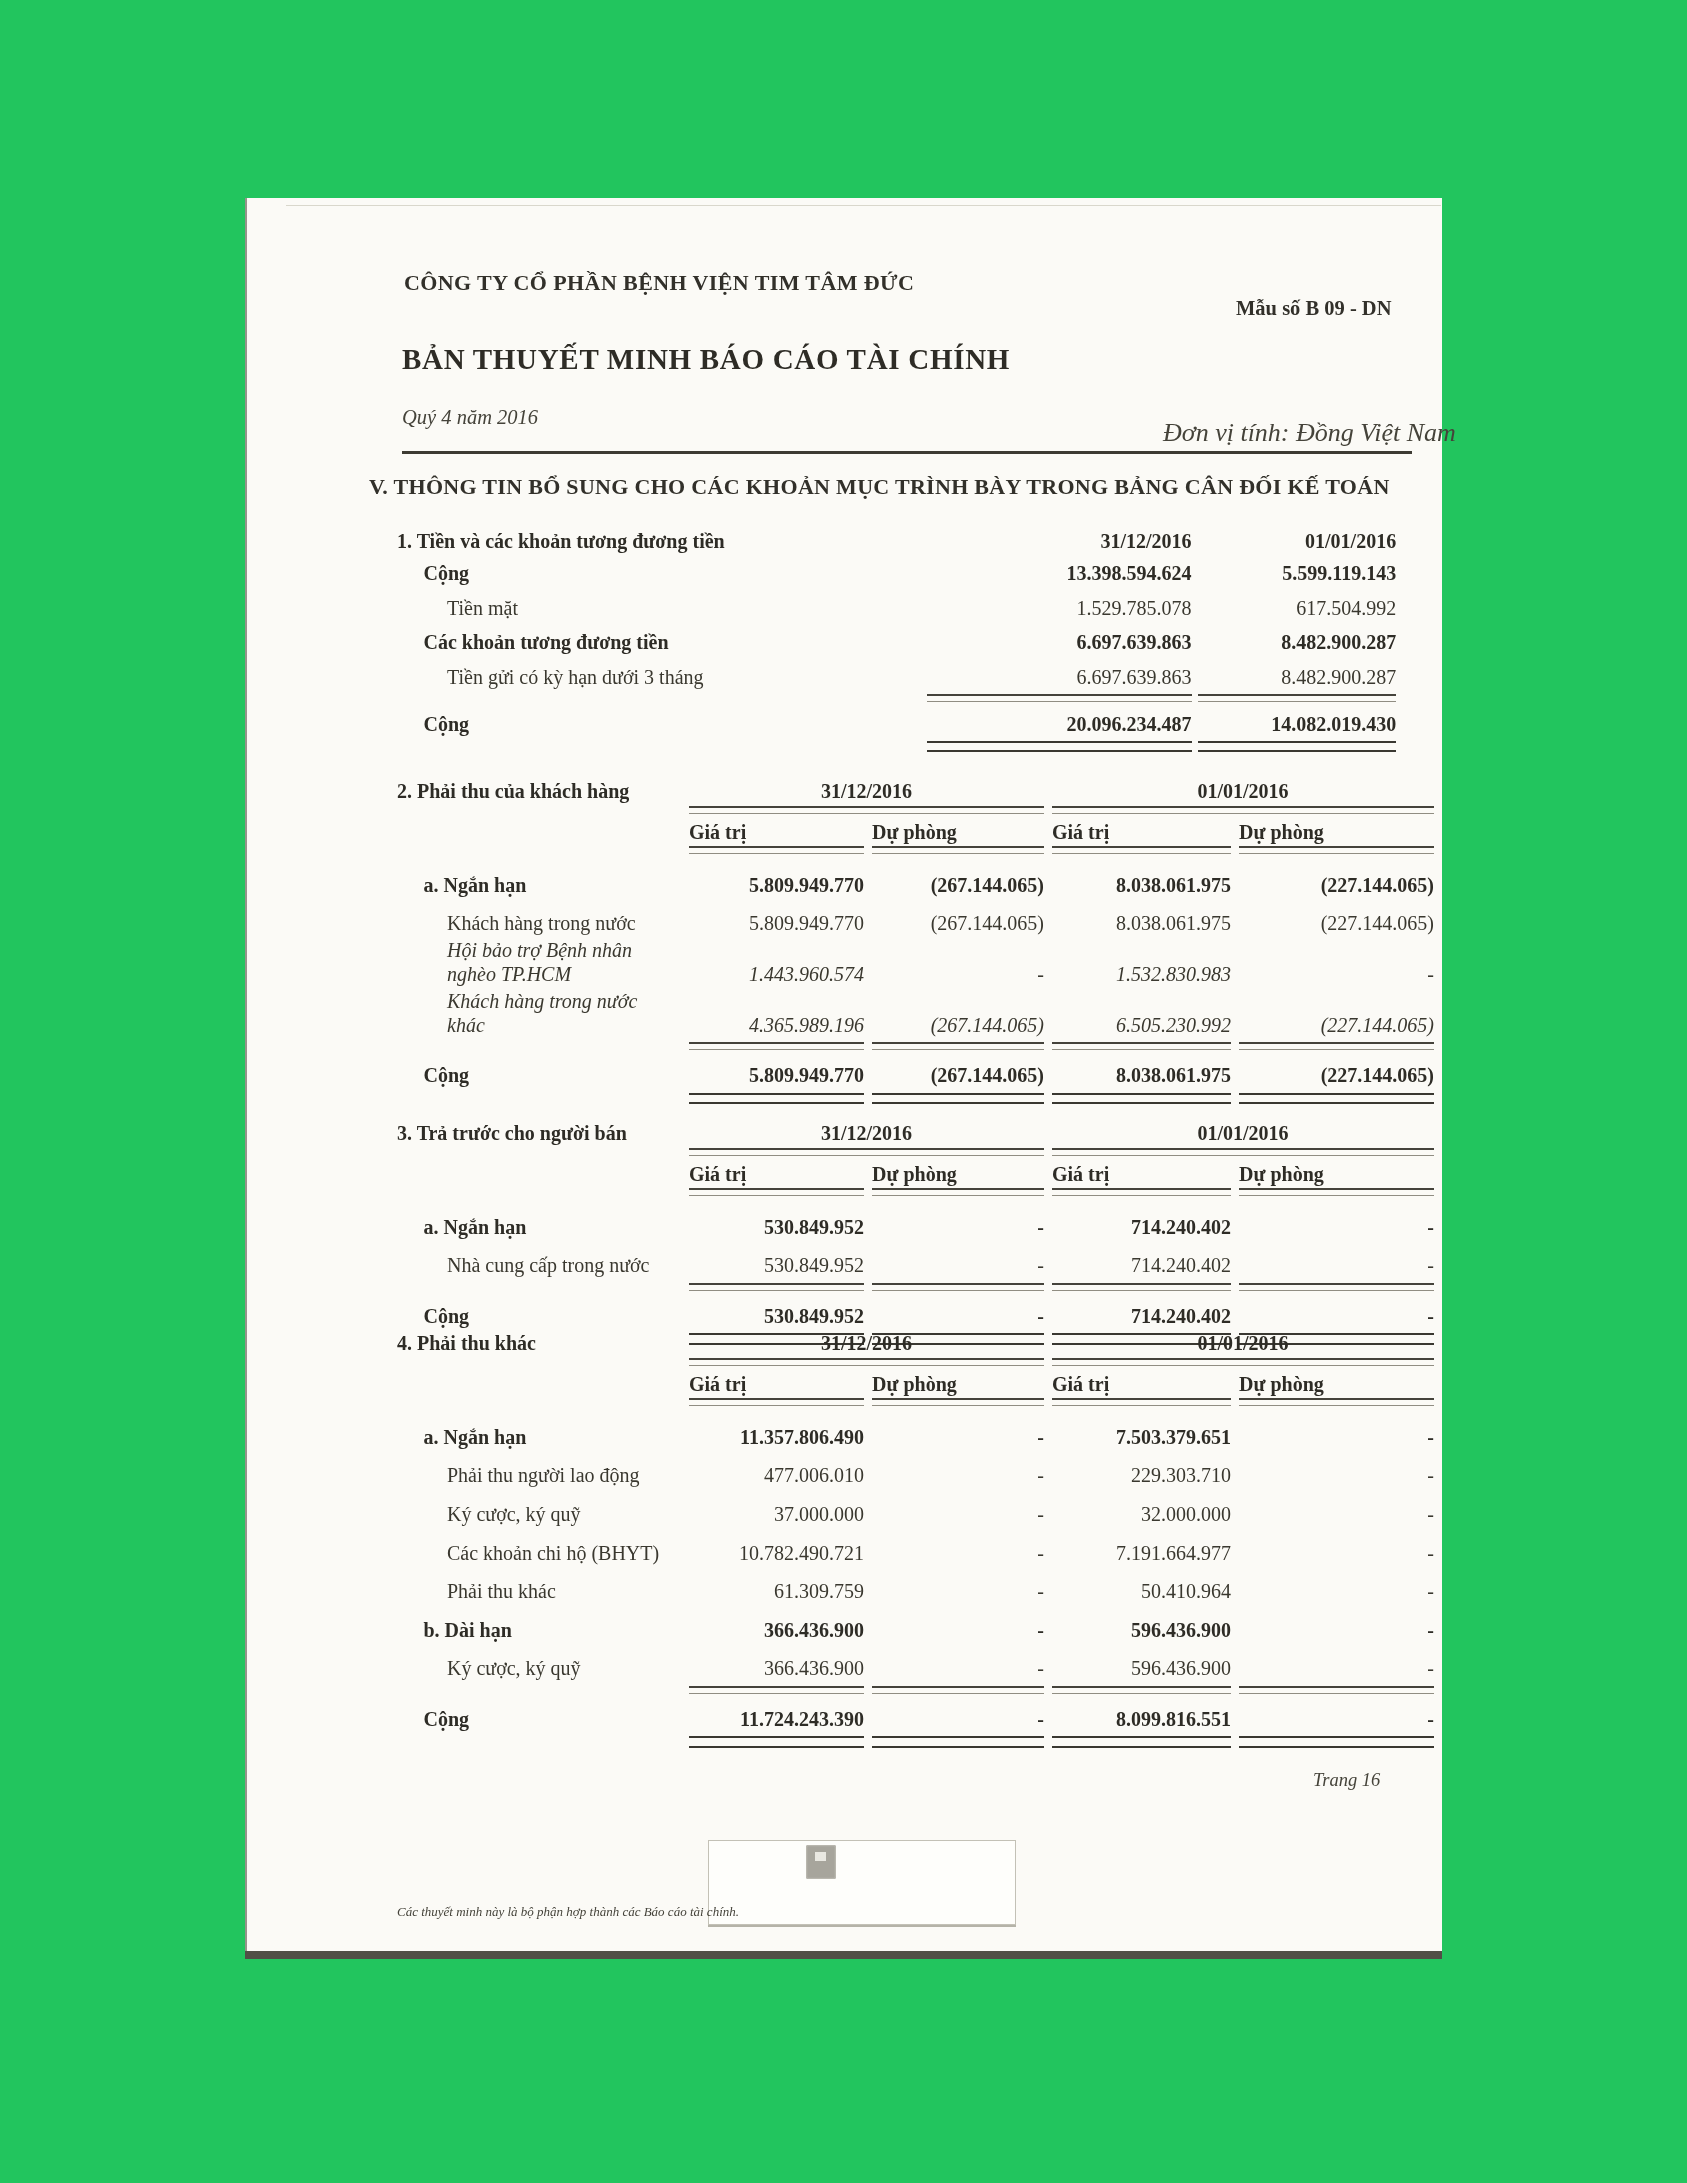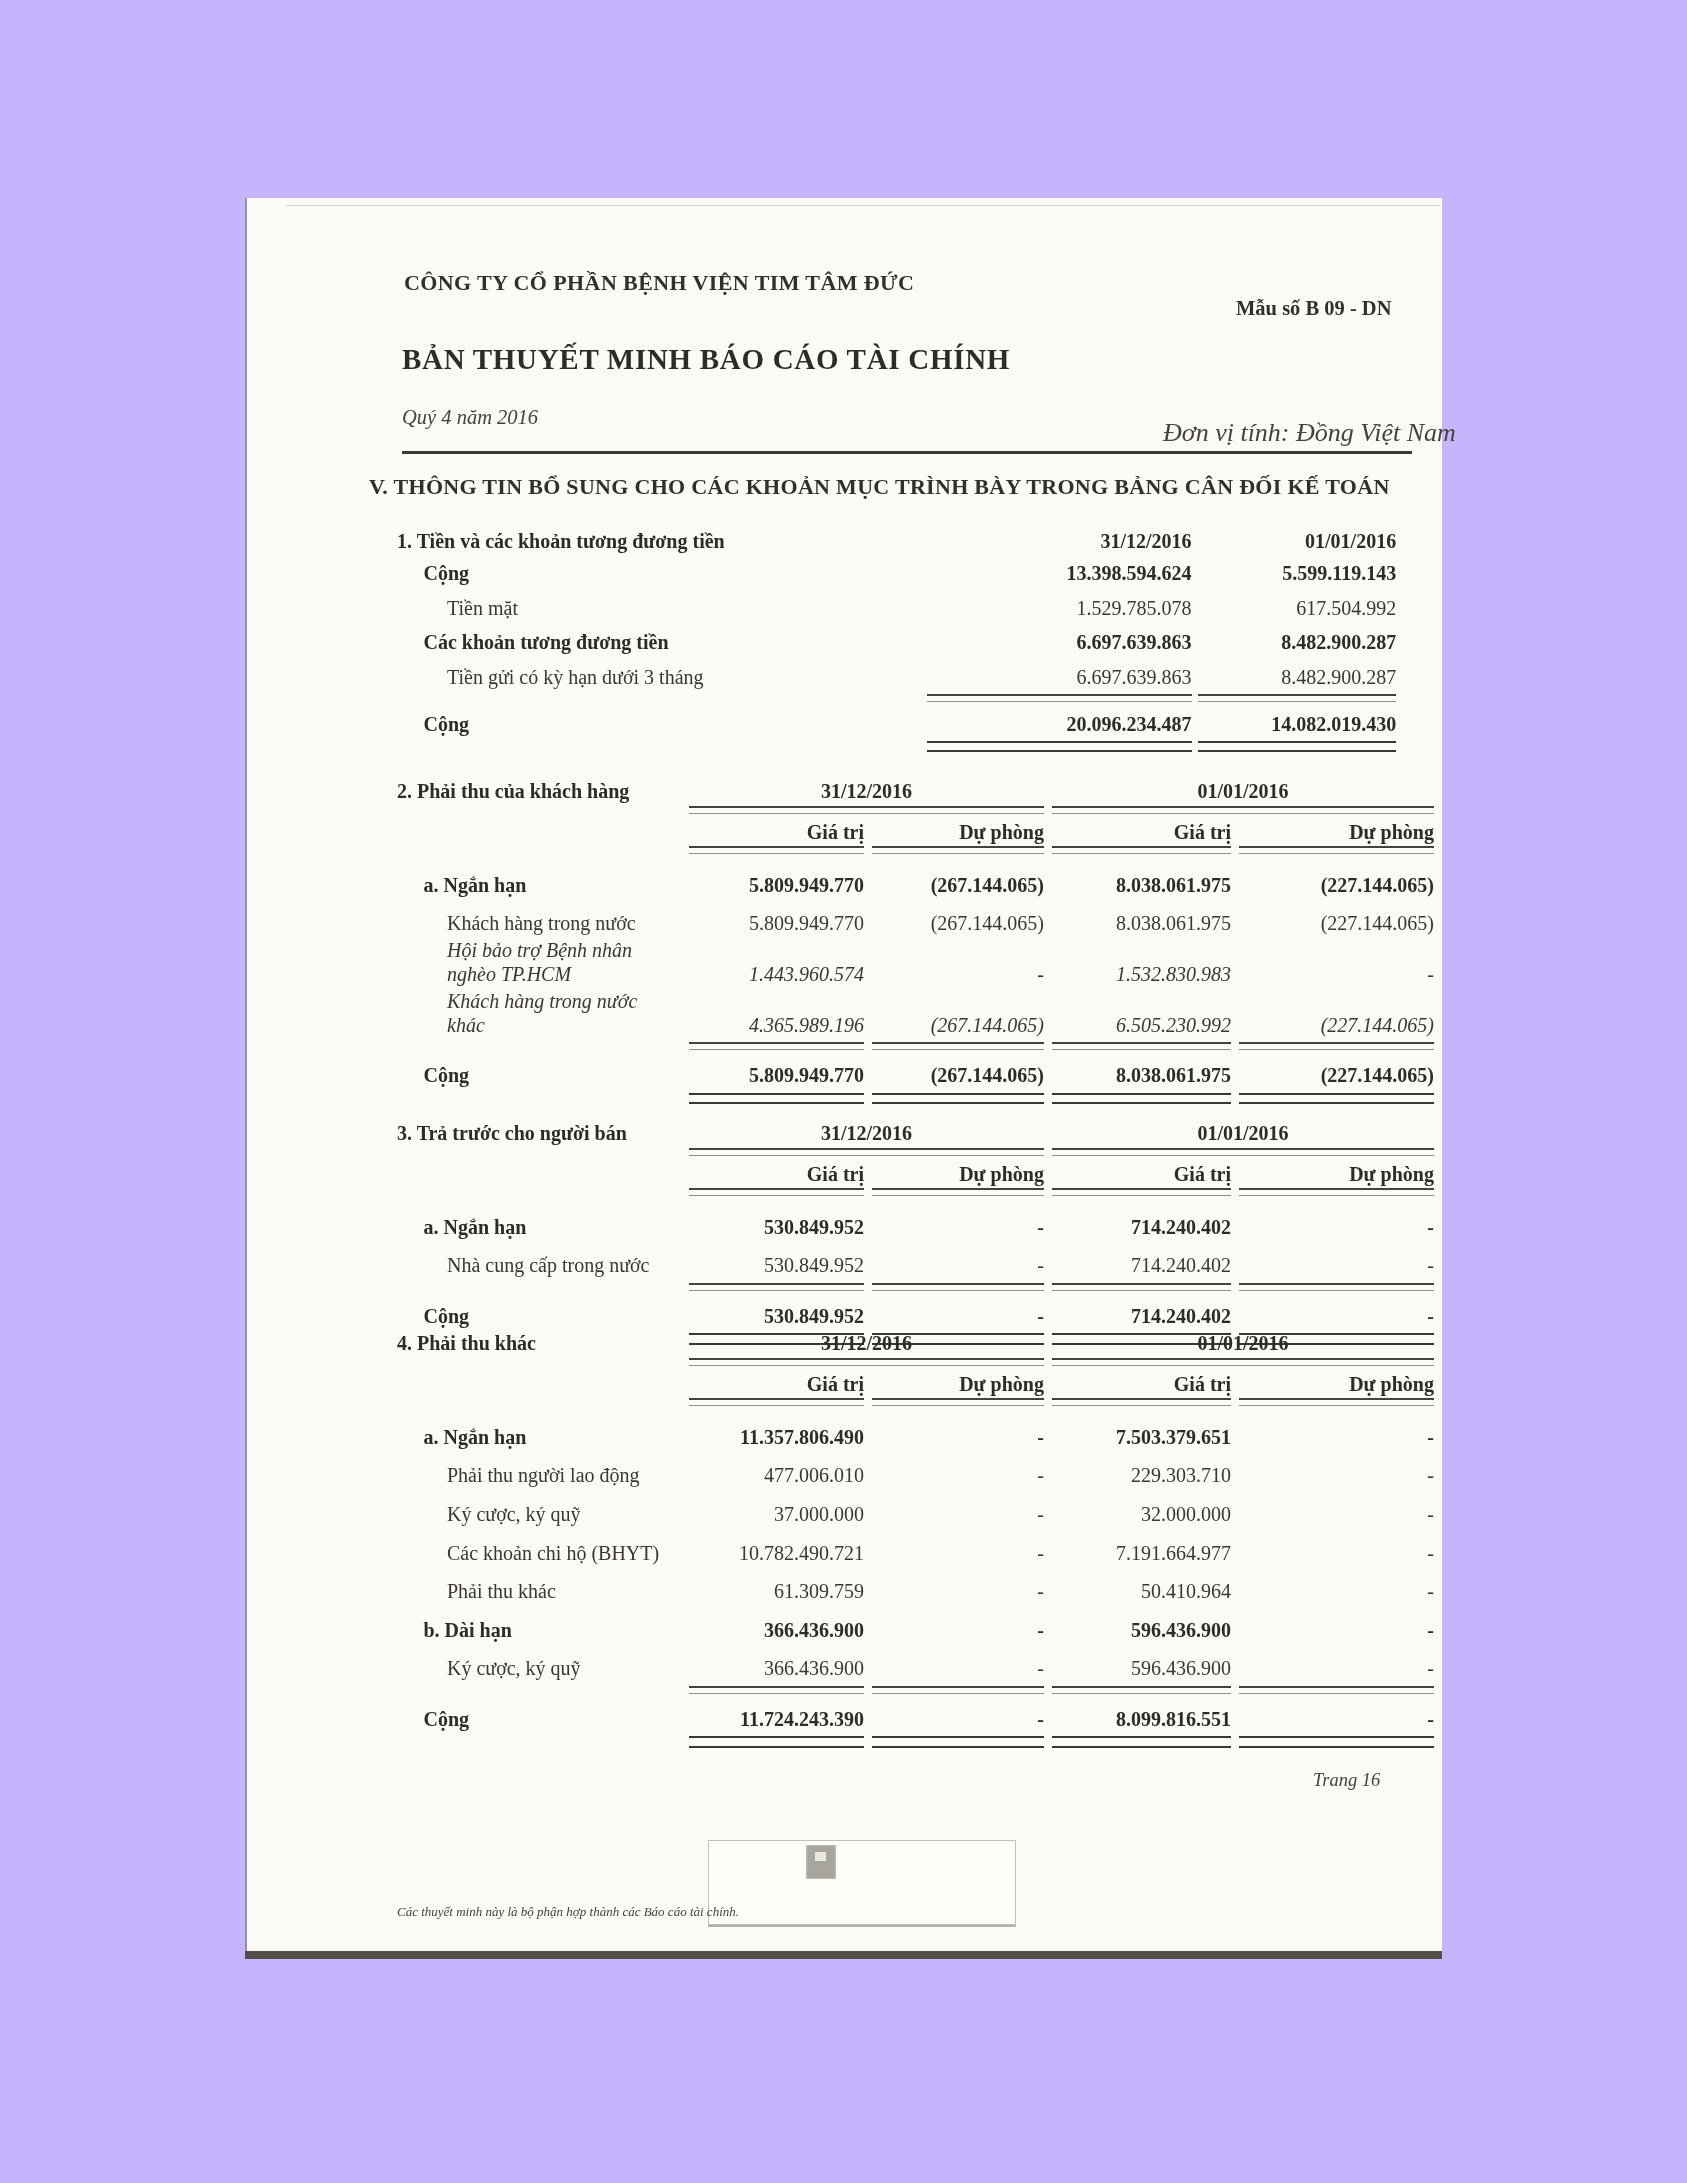--- a/index.html
+++ b/index.html
@@ -1,18 +1,18 @@
 <!DOCTYPE html>
 <html style="font-size:10.6px"><head>
 <meta charset="utf-8">
 <style>
   html,body{margin:0;padding:0;background:#ffffff;}
   body{width:1687px;height:2183px;position:relative;
        font-family:"Liberation Serif","DejaVu Serif",serif;color:#3a382f;}
-  .canvas{position:absolute;left:0;top:0;width:1687px;height:2183px;background:#c4b5fd;overflow:hidden;text-decoration:underline;}
+  .canvas{position:absolute;left:0;top:0;width:1687px;height:2183px;background:#22c55e;overflow:hidden;text-decoration:underline;}
 
   
   .paper{position:absolute;left:245px;top:198px;width:1197px;height:1761px;background:#fbfaf6;}
   .edge-left{position:absolute;left:0;top:0;width:2px;height:100%;background:#96948a;}
   .edge-top{position:absolute;left:41px;top:6.6px;right:1.3px;height:1.3px;background:#d9d7cc;}
   .edge-bottom{position:absolute;left:0;bottom:0;width:100%;height:8px;background:#514f46;}
   .cutout{position:absolute;left:463px;top:1642px;width:306px;height:83px;background:#fefefb;
           border:1.3px solid #c3c1b6;box-shadow:0 2px 0 #b5b3a8;}
   .staple{position:absolute;left:97px;top:4px;width:30px;height:34px;background:#a7a59c;border-radius:2px;
           box-shadow:inset 0 0 0 1.3px #b9b7ae;}
@@ -49,21 +49,21 @@
   .ind1{padding-left:26.5px;}
   .ind2{padding-left:50px;}
 
   .head1{min-height:30px;}
   .head1 .title{font-weight:bold;white-space:nowrap;color:#2e2c26;}
   .h-col{font-weight:bold;color:#2e2c26;}
   .group{text-align:center;font-weight:bold;color:#2e2c26;}
   .g1{grid-column:2/4;}
   .g2{grid-column:4/6;}
   .head2{min-height:30px;}
-  .sub{text-align:right;font-weight:bold;color:#2e2c26;}
+  .sub{text-align:left;font-weight:bold;color:#2e2c26;}
 
   .seg{height:5.3px;}
   .rule-head{border-top:2px solid #45433b;border-bottom:0.7px solid #908d82;}
   .ghr{margin-top:2.6px;}
   .shr{margin-top:2px;margin-bottom:6.6px;}
   .rule-row{margin-top:2.6px;margin-bottom:1.3px;}
   .sr{height:5.3px;border-top:2px solid #45433b;border-bottom:0.7px solid #908d82;}
   .dr{height:7.3px;border-top:2px solid #3a3831;border-bottom:2px solid #3a3831;}
 
   .footer-note{left:397px;top:1864px;font-size:13px;font-style:italic;color:#45433a;margin-top:40px;}

